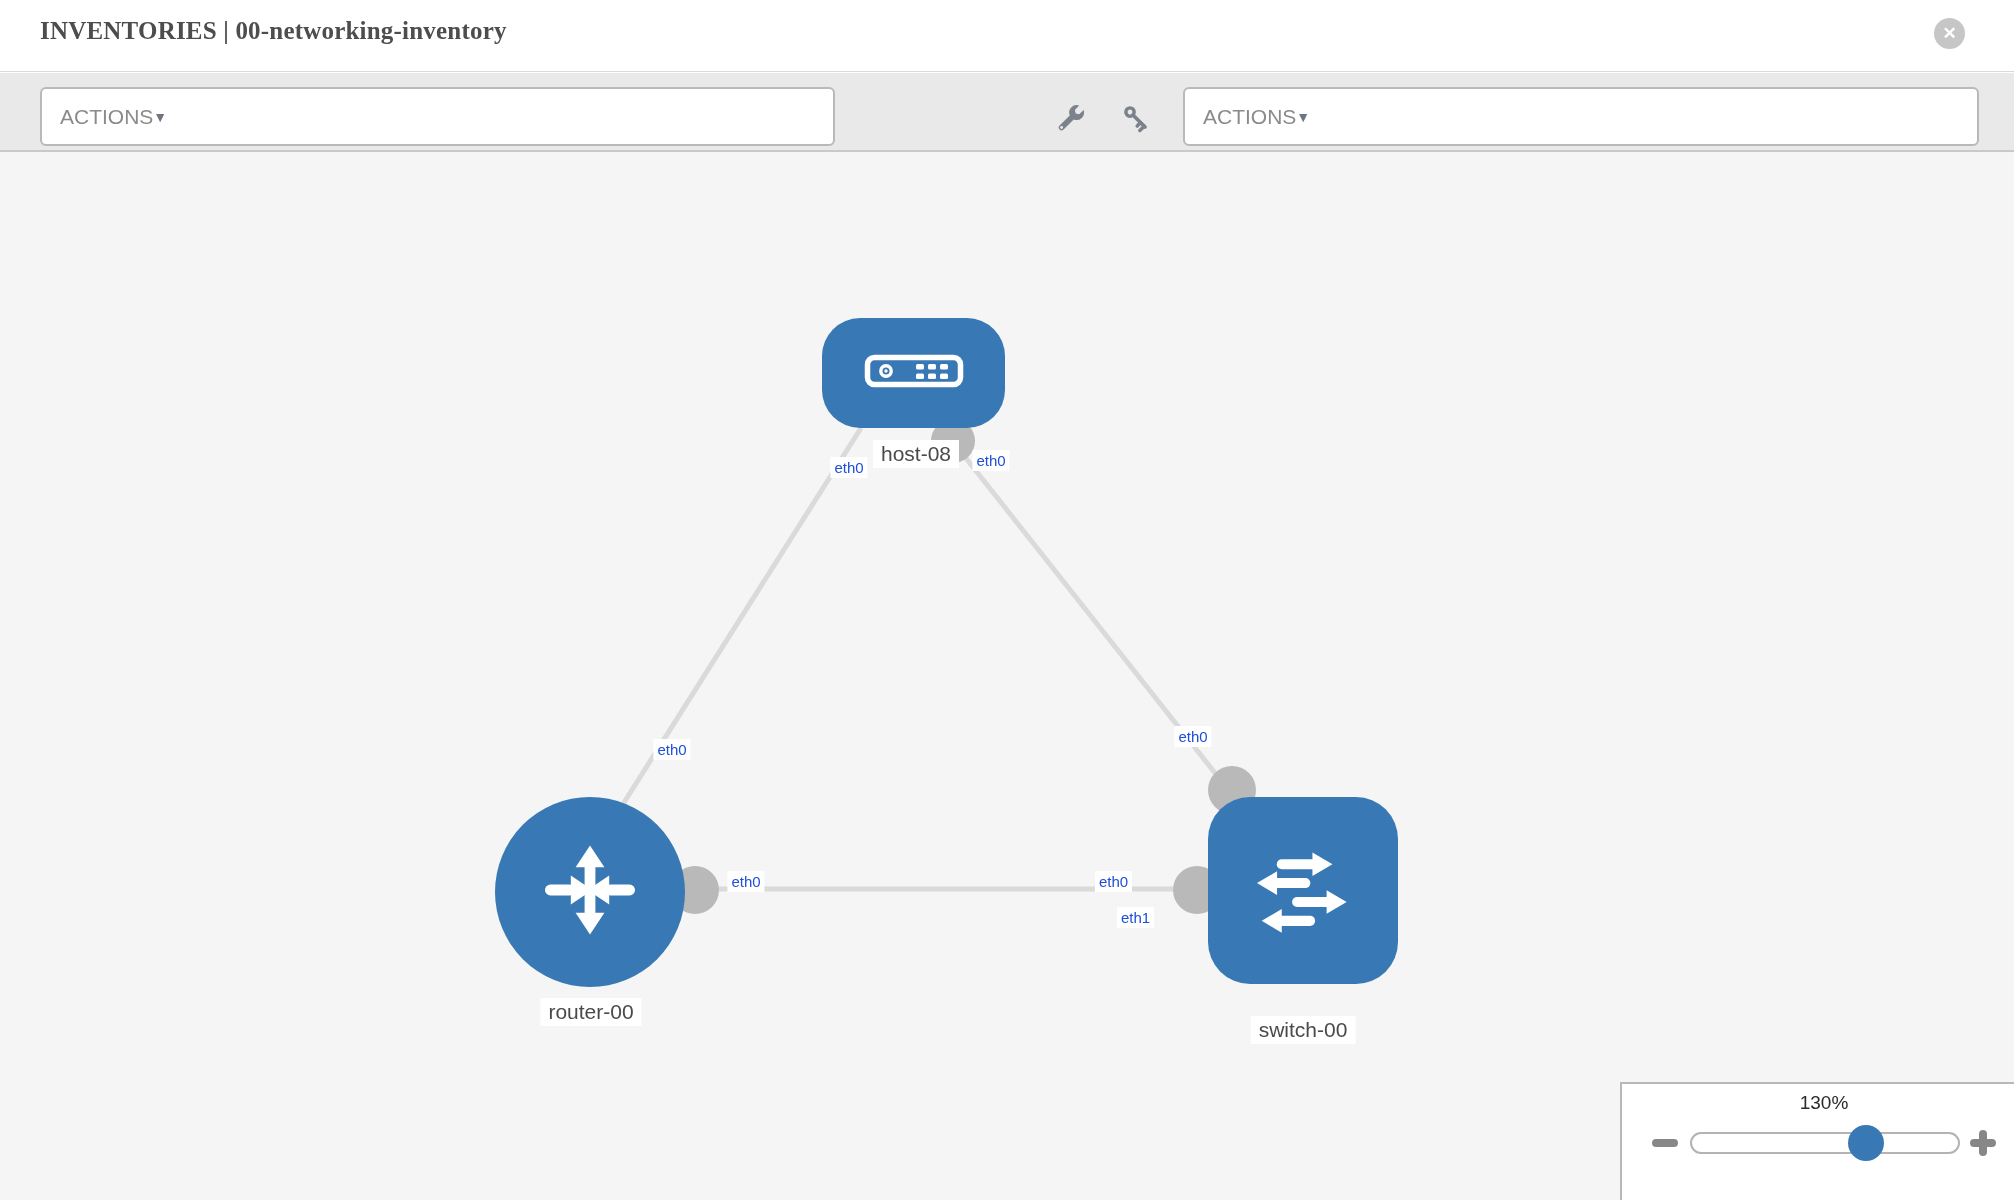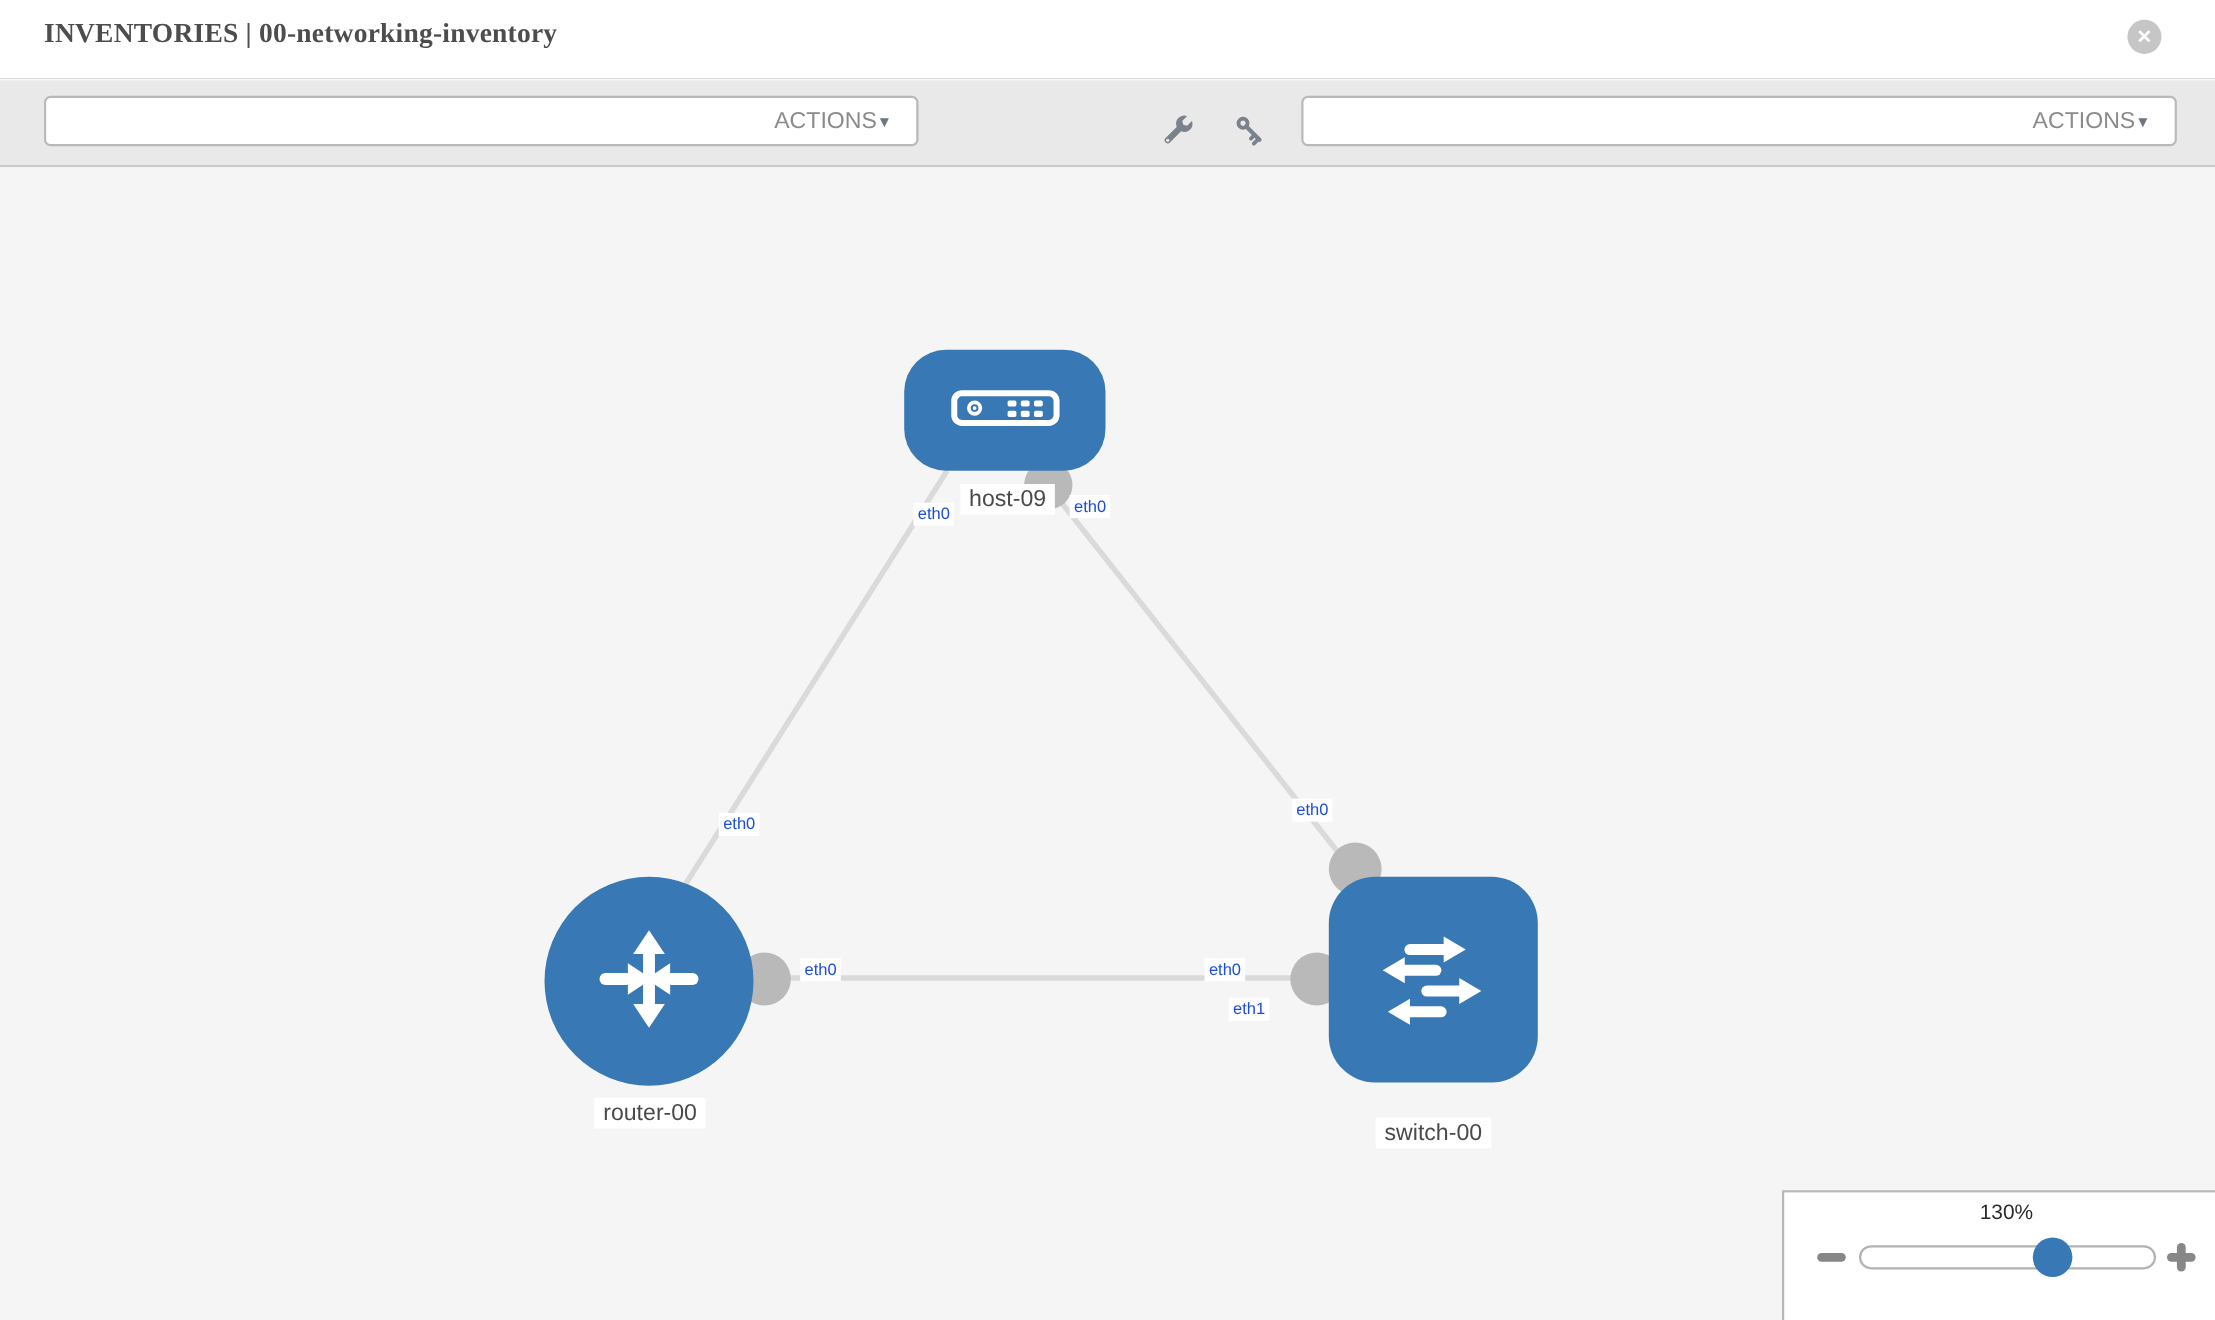--- a/index.html
+++ b/index.html
@@ -12,23 +12,23 @@
   .header-title { position:absolute; left:40px; top:17px; font-size:25px; font-weight:700;
                   color:#4d4d4d; letter-spacing:.2px; }
   .close-btn { position:absolute; left:1934px; top:18px; width:31px; height:31px;
                border-radius:50%; background:#c6c6c6; color:#ffffff; font-size:17px;
                font-weight:700; display:flex; align-items:center; justify-content:center;
                cursor:pointer; line-height:1; }
 
   
   .toolbar { position:absolute; left:0; top:73px; width:2014px; height:79px;
              background:#e9e9e9; border-bottom:2px solid #c9c9c9; }
-  .fake-select { position:absolute; top:14px; height:46px; background:#ffffff;
+  .fake-select { position:absolute; top:14px; height:59px; background:#ffffff;
                  border:2px solid #b9b9b9; border-radius:6px; display:flex;
-                 align-items:center; justify-content:flex-end;
+                 align-items:center; justify-content:flex-start;
                  padding:0 22px 0 18px; cursor:pointer; }
   .fake-select .sel-text { font-size:21px; color:#8b8b8b; }
   .fake-select .caret { font-size:14px; color:#6e7681; }
   .select-actions { left:40px; width:795px; }
   .select-search  { left:1183px; width:796px; }
   .tool-icon-btn { position:absolute; top:30px; width:36px; height:36px; cursor:pointer;
                    display:flex; align-items:center; justify-content:center; }
   .btn-wrench { left:1052px; }
   .btn-key    { left:1119px; }
 
@@ -176,21 +176,21 @@
             <path d="M56 77 L30 77"></path>
         </g>
         <polygon points="75,29 58,19 58,39" fill="#ffffff"></polygon>
         <polygon points="11,45 28,35 28,55" fill="#ffffff"></polygon>
         <polygon points="87,61 70,51 70,71" fill="#ffffff"></polygon>
         <polygon points="15,77 32,67 32,87" fill="#ffffff"></polygon>
       </svg>
     </span>
   </div>
 
-  <div class="node-label lbl-host">host-09</div>
+  <div class="node-label lbl-host">host-08</div>
   <div class="node-label lbl-router">router-00</div>
   <div class="node-label lbl-switch">switch-00</div>
 
   <div class="iface-label if-center if-hl">eth0</div>
   <div class="iface-label if-center if-hr">eth0</div>
   <div class="iface-label if-center if-rd">eth0</div>
   <div class="iface-label if-center if-sd">eth0</div>
   <div class="iface-label if-center if-rh">eth0</div>
   <div class="iface-label if-sh-back">eth0</div>
   <div class="iface-label if-sh-front">eth1</div>

